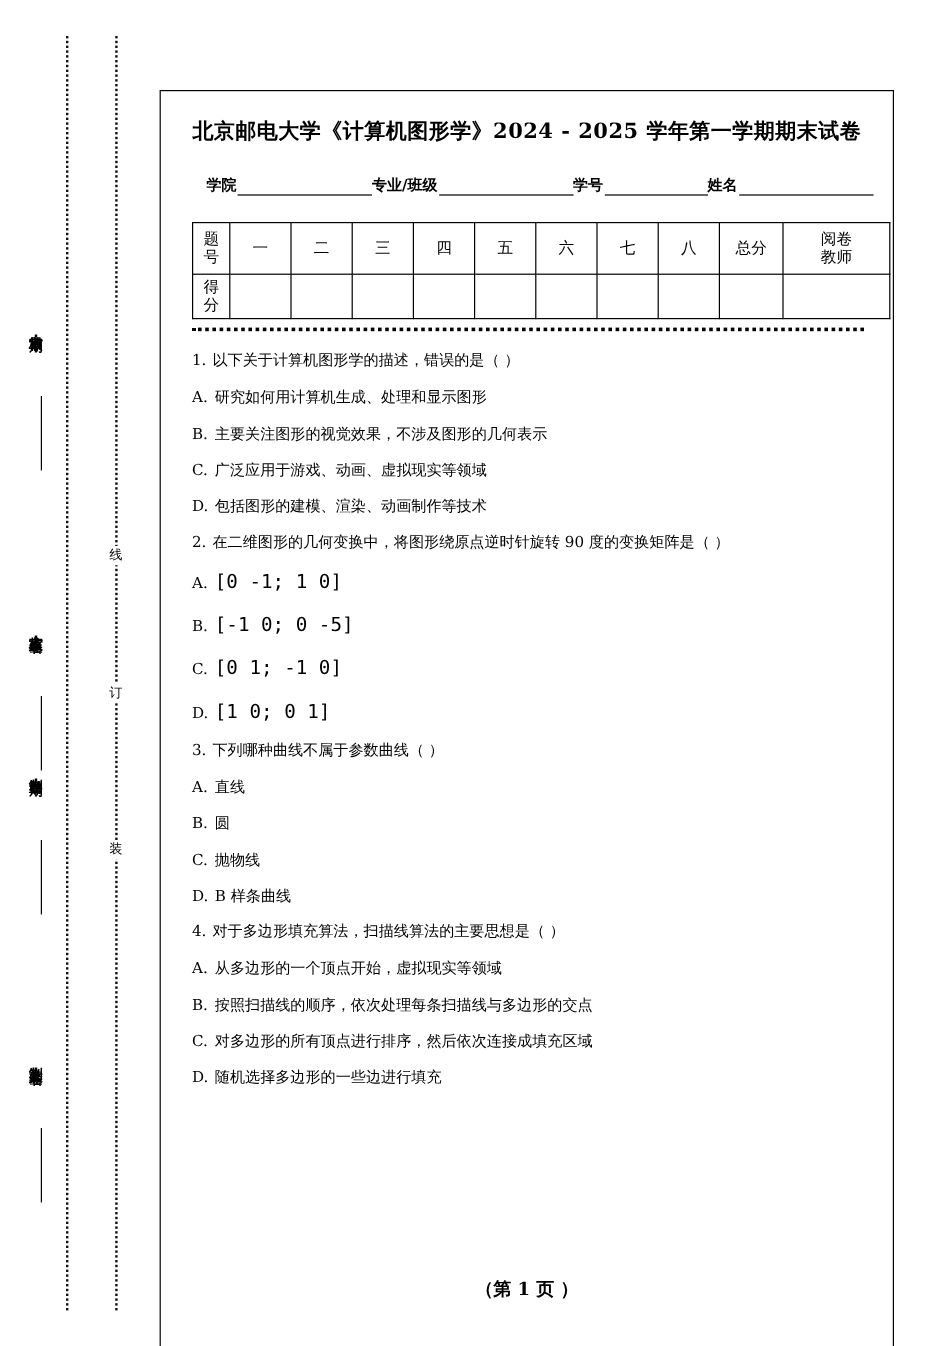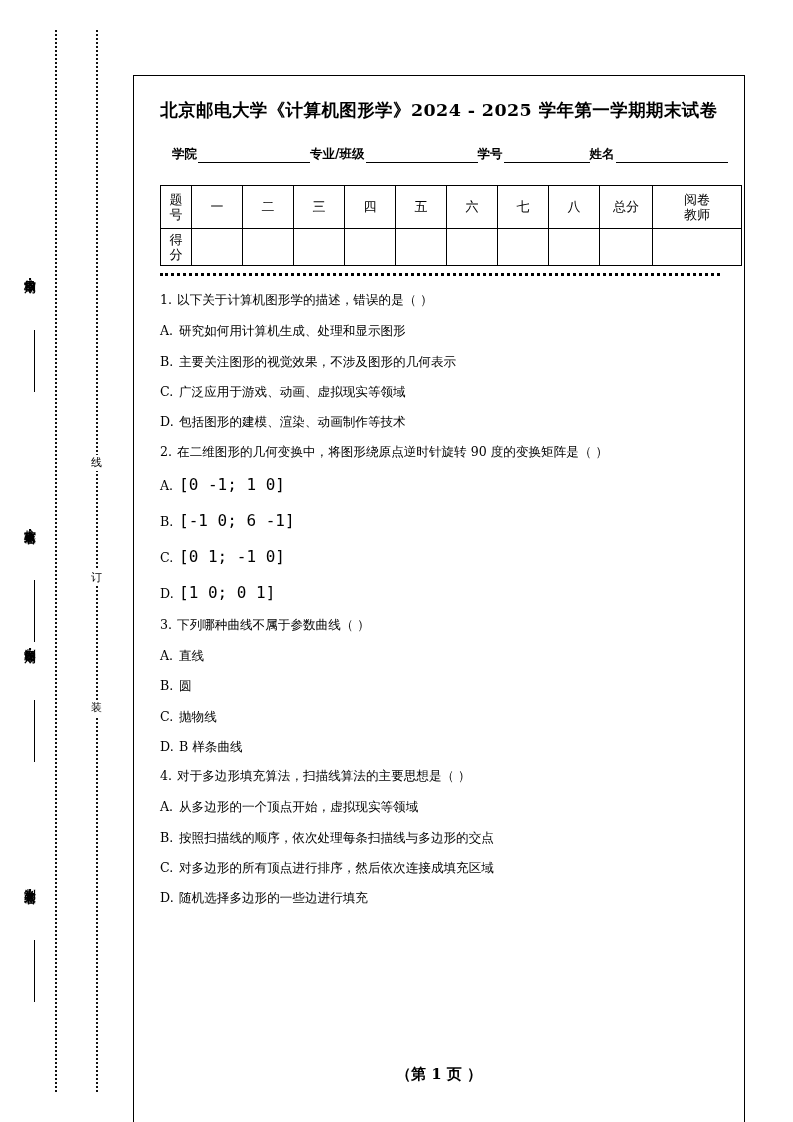--- a/index.html
+++ b/index.html
@@ -318,21 +318,21 @@
           <div class="question">
             <span class="q-num">2.</span>
             <span class="q-text">在二维图形的几何变换中，将图形绕原点逆时针旋转 90 度的变换矩阵是（   ）</span>
           </div>
           <div class="option">
             <span class="opt-letter">A.</span>
             <span class="opt-text mono">[0 -1; 1 0]</span>
           </div>
           <div class="option">
             <span class="opt-letter">B.</span>
-            <span class="opt-text mono">[-1 0; 6 -1]</span>
+            <span class="opt-text mono">[-1 0; 0 -5]</span>
           </div>
           <div class="option">
             <span class="opt-letter">C.</span>
             <span class="opt-text mono">[0 1; -1 0]</span>
           </div>
           <div class="option">
             <span class="opt-letter">D.</span>
             <span class="opt-text mono">[1 0; 0 1]</span>
           </div>
           <div class="question">

